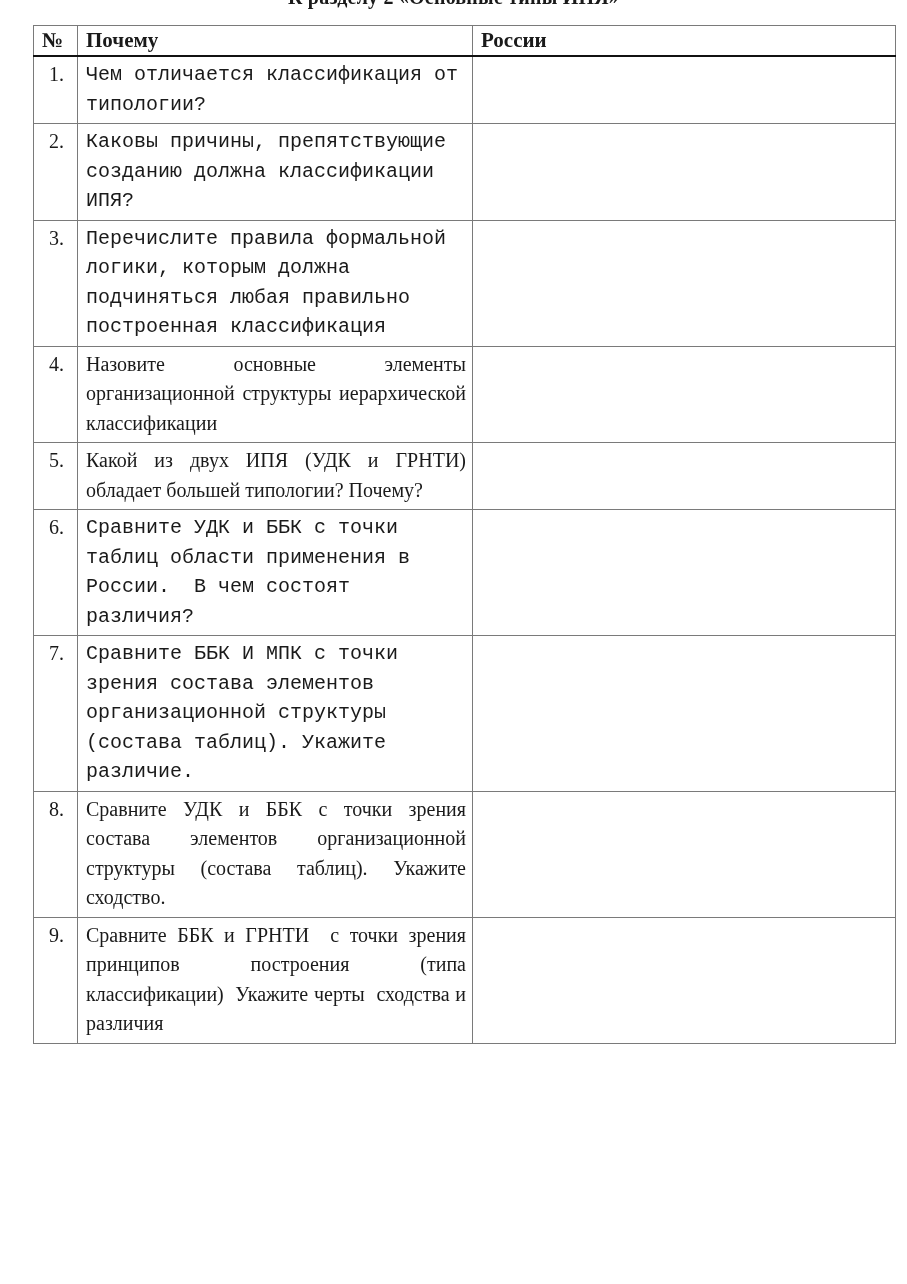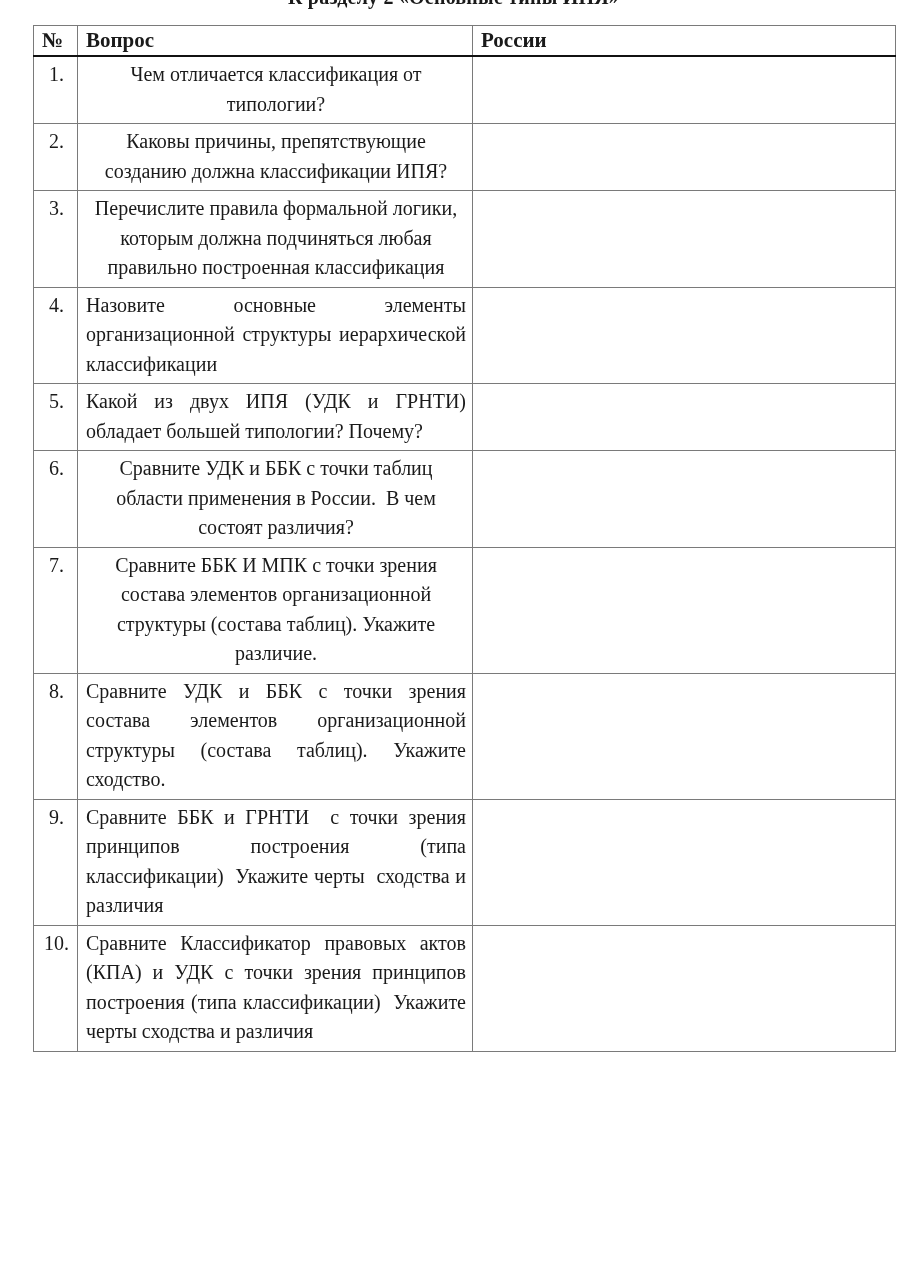--- a/index.html
+++ b/index.html
@@ -74,21 +74,22 @@
     white-space: nowrap;
   }
   .th-num { text-align: center; padding-left: 0; padding-right: 0; }
 
   .cell-q.align-justify {
     text-align: justify;
     text-align-last: left;
     margin-top: 22px;
   }
   .cell-q.align-left {
-    text-align: center;
+    text-align: left;
+    font-family: Liberation Mono, monospace;
   }
 
   .cell-a { }
 
   
   .cell-q, .cell-num, .doc-title { white-space: pre-wrap; }
   .cell-num { white-space: nowrap; }
 </style>
 </head>
 <body>
@@ -99,21 +100,21 @@
 
   <table class="qa-table">
     <colgroup>
       <col class="col-num">
       <col class="col-q">
       <col class="col-a">
     </colgroup>
     <thead>
       <tr>
         <th class="th-num">№</th>
-        <th>Вопрос</th>
+        <th>Почему</th>
         <th>России</th>
       </tr>
     </thead>
     <tbody id="table-body">
         <tr>
           <td class="cell-num">1.</td>
           <td class="cell-q align-left">Чем отличается классификация от типологии?</td>
           <td class="cell-a"></td>
         </tr>
         <tr>
@@ -149,21 +150,16 @@
         <tr>
           <td class="cell-num">8.</td>
           <td class="cell-q align-justify">Сравните УДК и ББК с точки зрения состава элементов организационной структуры (состава таблиц). Укажите сходство.</td>
           <td class="cell-a"></td>
         </tr>
         <tr>
           <td class="cell-num">9.</td>
           <td class="cell-q align-justify">Сравните ББК и ГРНТИ  с точки зрения принципов построения (типа классификации)  Укажите черты  сходства и различия</td>
           <td class="cell-a"></td>
         </tr>
-        <tr>
-          <td class="cell-num">10.</td>
-          <td class="cell-q align-justify">Сравните Классификатор правовых актов (КПА) и УДК с точки зрения принципов построения (типа классификации)  Укажите черты сходства и различия</td>
-          <td class="cell-a"></td>
-        </tr>
       </tbody>
   </table>
 
 </div>
 
 </body></html>

